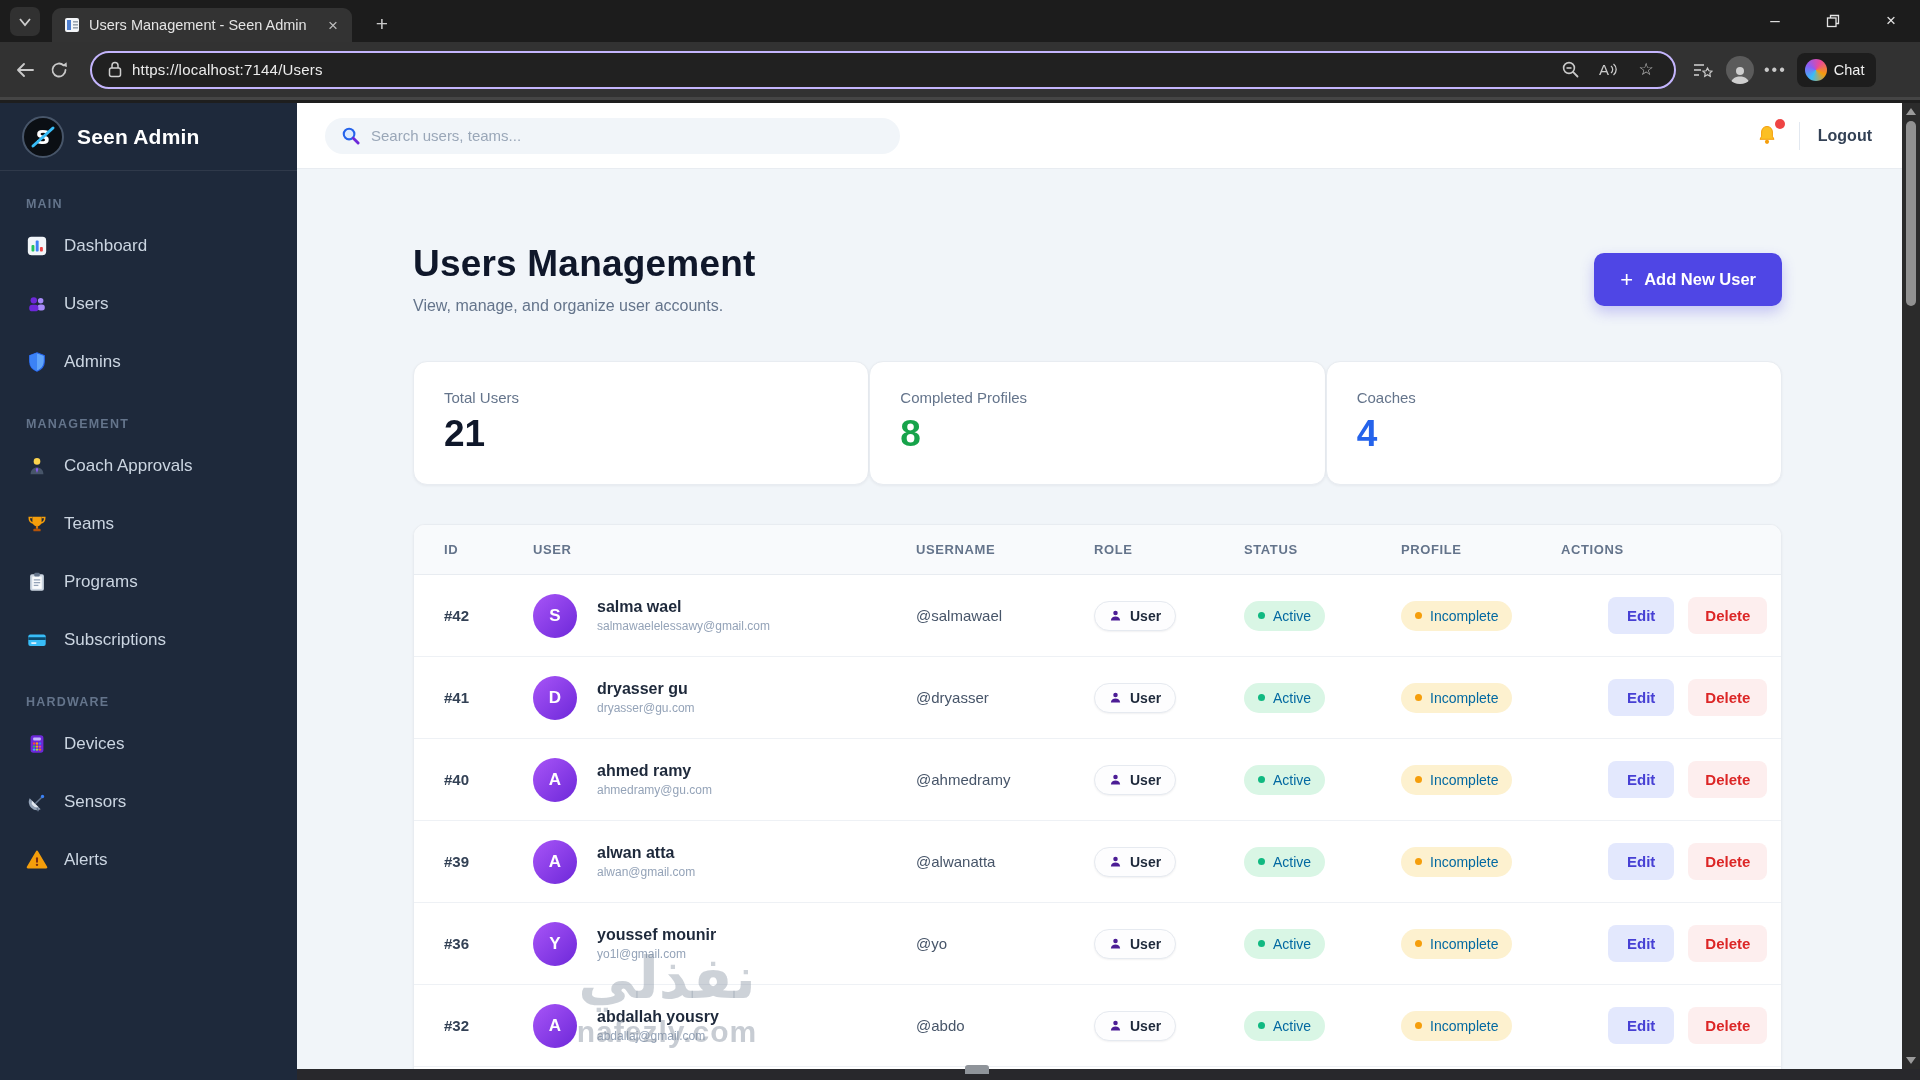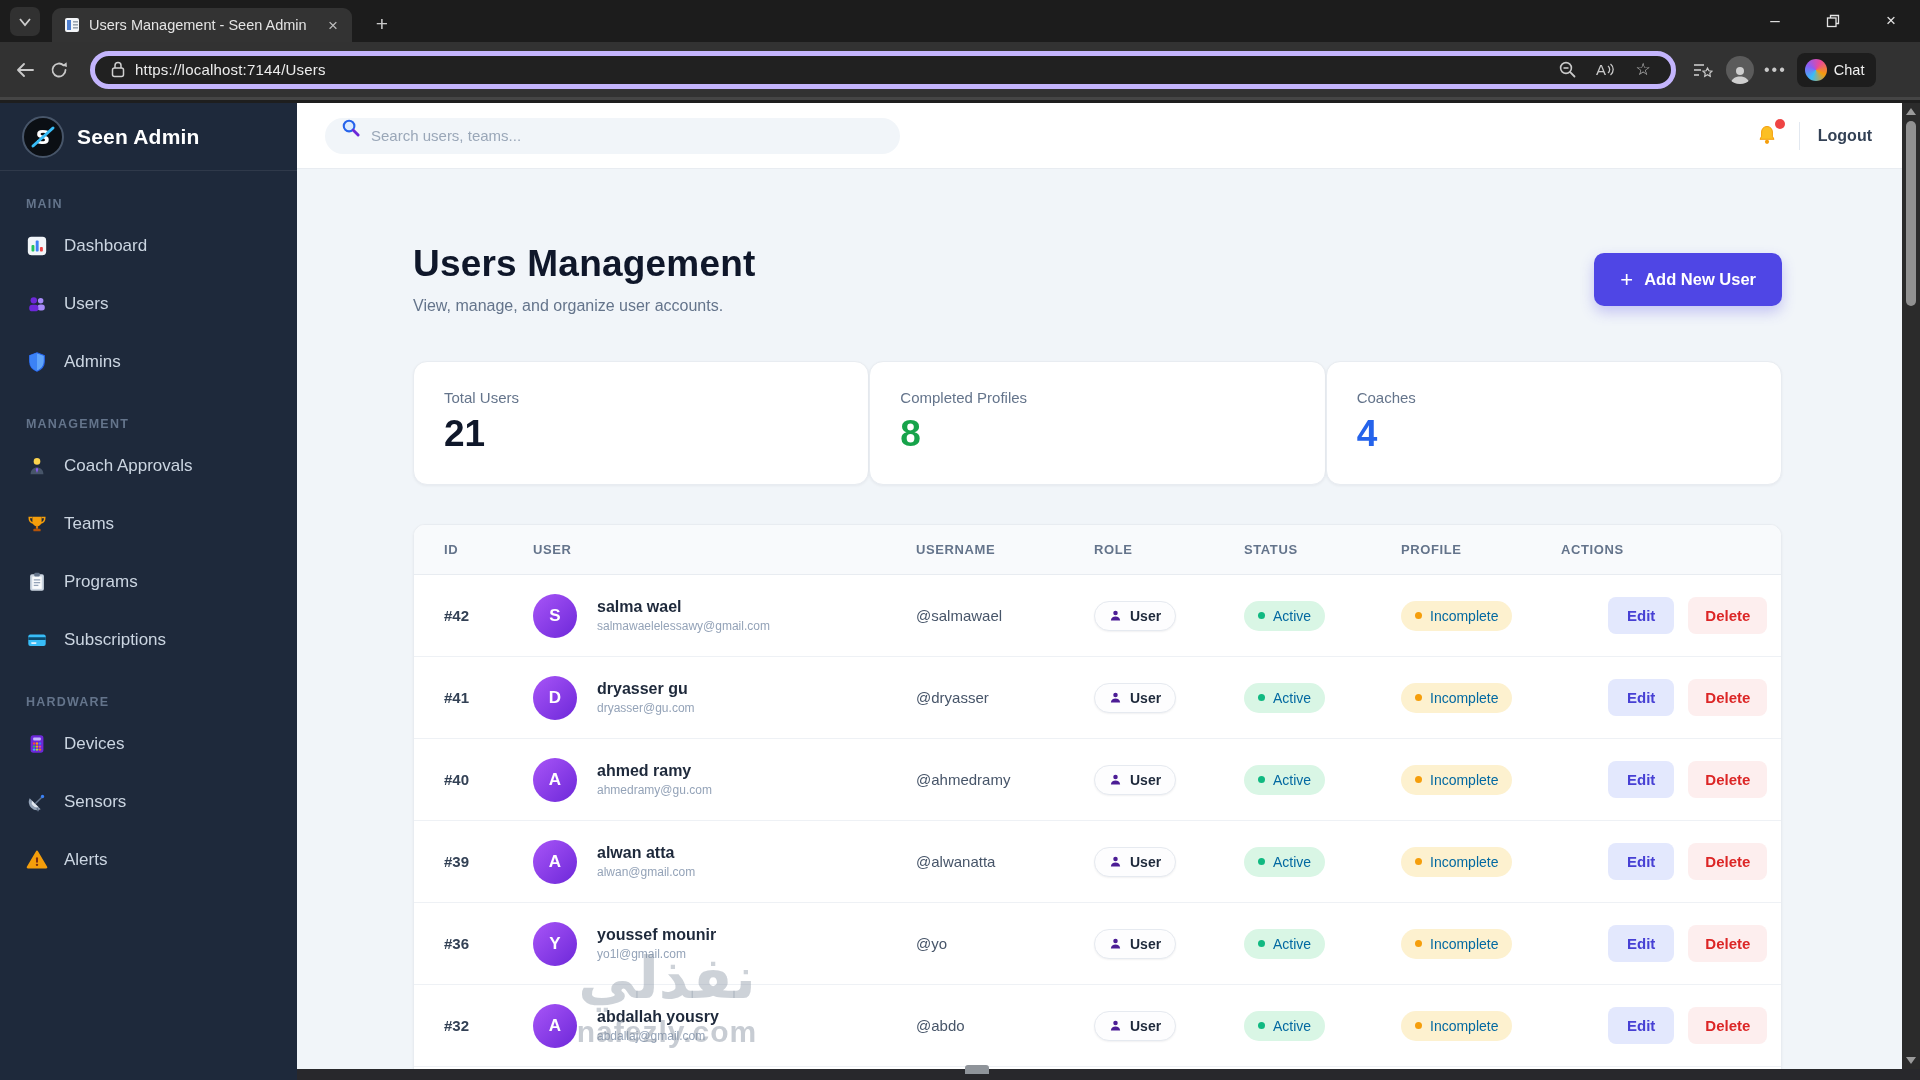--- a/index.html
+++ b/index.html
@@ -14,21 +14,21 @@
   .tab-title { flex:1; font-size:14.5px; color:#e4e4e4; white-space:nowrap; overflow:hidden; }
   .tab-close { color:#bdbdbd; font-size:17px; line-height:1; padding:2px 4px; border-radius:4px; }
   .newtab { position:absolute; left:368px; top:10px; width:28px; height:28px; color:#c9c9c9; font-size:21px; display:flex; align-items:center; justify-content:center; border-radius:6px; }
   .win-controls { position:absolute; right:0; top:0; height:42px; display:flex; }
   .win-btn { width:58px; height:42px; display:flex; align-items:center; justify-content:center; color:#e3e3e3; font-size:17px; }
   .favicon { width:16px; height:16px; flex:0 0 16px; }
 
   .toolbar { position:absolute; top:42px; left:0; width:1920px; height:58px; background:#323232; border-bottom:3px solid #454545; display:flex; align-items:center; }
   .nav-ico { width:34px; height:34px; display:flex; align-items:center; justify-content:center; color:#c9c9c9; border-radius:7px; }
   .nav-ico.back { margin-left:8px; }
-  .addressbar { margin-left:14px; width:1586px; height:38px; background:#212121; border:5px solid #c4b5fd; border-radius:19px; display:flex; align-items:center; padding:0 14px 0 16px; gap:10px; }
+  .addressbar { margin-left:14px; width:1586px; height:38px; background:#212121; border:2px solid #c4b5fd; border-radius:19px; display:flex; align-items:center; padding:0 14px 0 16px; gap:10px; }
   .url-text { flex:1; color:#ececec; font-size:15px; letter-spacing:.2px; }
   .addr-ico { width:28px; height:28px; display:flex; align-items:center; justify-content:center; color:#c9c9c9; font-size:17px; }
   .toolbar-right { display:flex; align-items:center; gap:6px; margin-left:10px; }
   .avatar-btn { width:28px; height:28px; border-radius:50%; background:#5b5b5b; overflow:hidden; display:flex; align-items:flex-end; justify-content:center; }
   .dots { color:#c9c9c9; font-size:16px; letter-spacing:2px; padding:0 4px; }
   .chat-btn { height:34px; padding:0 12px 0 8px; border-radius:8px; background:#1d1d1d; display:flex; align-items:center; gap:7px; }
   .copilot-ico { width:22px; height:22px; border-radius:50%; background:conic-gradient(from 210deg,#38bdf8,#8b5cf6,#ec4899,#f59e0b,#38bdf8); }
   .chat-label { color:#f1f1f1; font-size:14.5px; }
 
   
@@ -44,21 +44,21 @@
   .nav-item .ni { width:22px; height:22px; flex:0 0 22px; }
 
   
   .scroll-col { position:absolute; right:0; top:0; width:18px; height:977px; background:#2b2b2b; }
   .scroll-up { position:absolute; top:5px; left:4px; width:0; height:0; border-left:5px solid transparent; border-right:5px solid transparent; border-bottom:7px solid #9b9b9b; }
   .scroll-dn { position:absolute; bottom:16px; left:4px; width:0; height:0; border-left:5px solid transparent; border-right:5px solid transparent; border-top:7px solid #9b9b9b; }
   .scroll-thumb { position:absolute; top:18px; left:4px; width:10px; height:185px; border-radius:5px; background:#919191; }
 
   
   .topbar { position:absolute; left:297px; top:0; width:1605px; height:66px; background:#ffffff; border-bottom:1px solid #e8ecf1; display:flex; align-items:center; }
-  .search-pill { margin-left:28px; width:575px; height:36px; border-radius:18px; background:#f1f5f9; display:flex; padding:0 16px; gap:11px; }
+  .search-pill { margin-left:28px; width:575px; height:36px; border-radius:18px; background:#f1f5f9; display:flex; align-items:center; padding:0 16px; gap:11px; }
   .search-input { border:none; outline:none; background:transparent; flex:1; font-size:15px; color:#334155; font-family:inherit; }
   .search-input::placeholder { color:#9aa7b8; }
   .topbar-right { margin-left:auto; margin-right:30px; display:flex; align-items:center; gap:18px; }
   .bell-wrap { position:relative; width:26px; height:26px; }
   .bell-dot { position:absolute; top:-4px; right:-4px; width:10px; height:10px; border-radius:50%; background:#ef4444; }
   .tb-divider { width:1px; height:28px; background:#e2e8f0; }
   .logout { font-size:16px; font-weight:bold; color:#334155; cursor:pointer; }
 
   
   .content { position:absolute; left:297px; top:66px; width:1605px; height:911px; background:#f1f5f9; padding:74px 120px 0 116px; }

